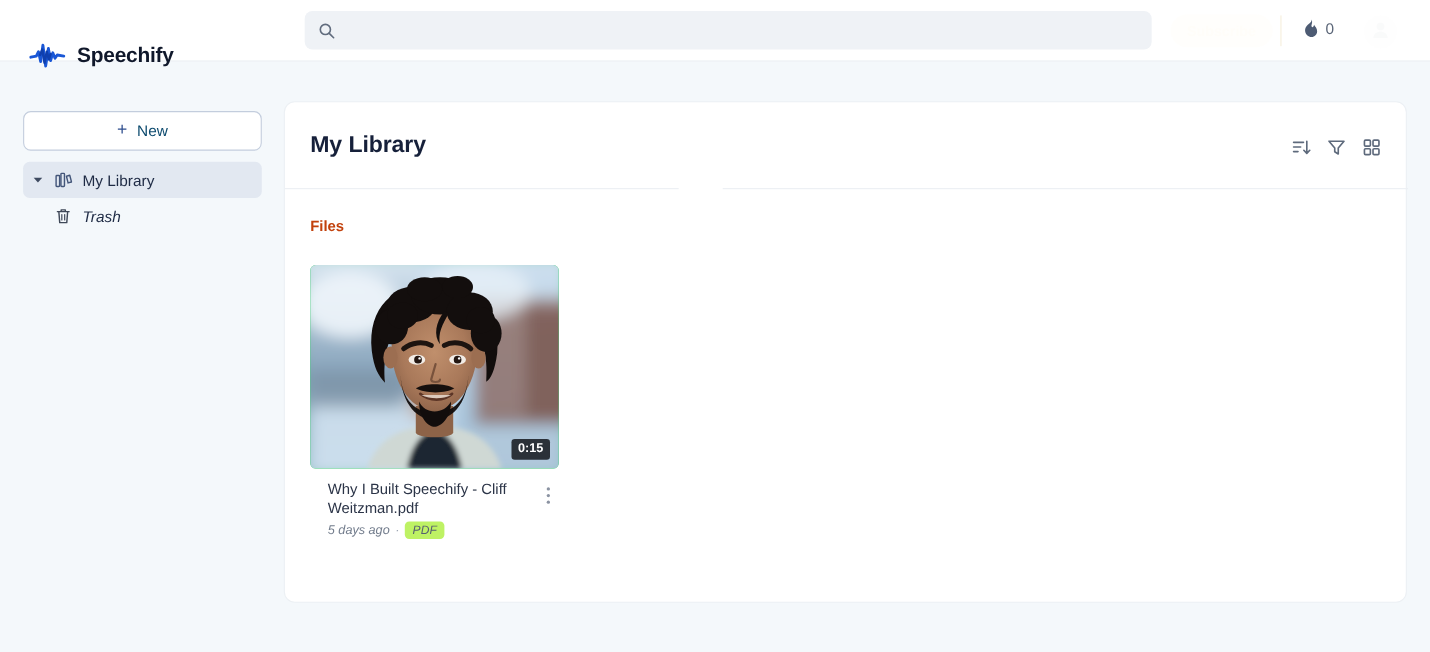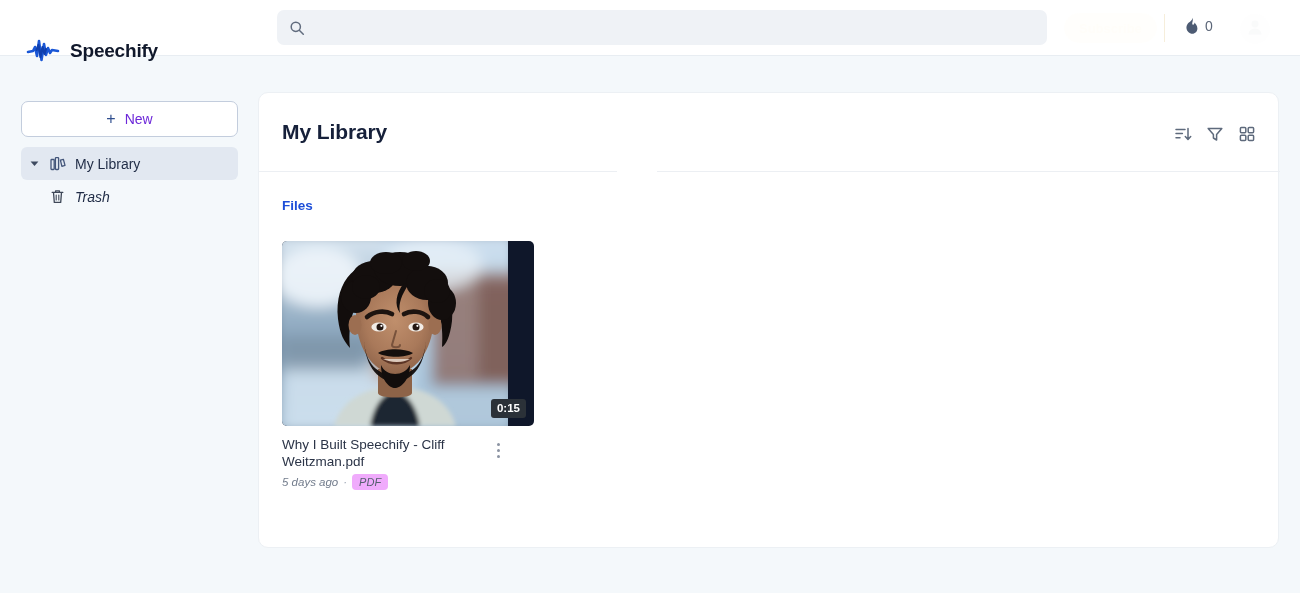--- a/index.html
+++ b/index.html
@@ -141,21 +141,21 @@
     background: #ffffff;
     display: flex;
     align-items: center;
     justify-content: center;
     gap: 9px;
     cursor: pointer;
     font-size: 14px;
     color: #2f4e8e;
   }
   .new-btn .plus { font-size: 16px; line-height: 1; color: #2f4e8e; }
-  .new-btn-label { font-size: 14px; color: #6d28d9; }
+  .new-btn-label { font-size: 14px; color: #0c4a6e; }
 
   .nav { margin-top: 10px; }
 
   .nav-item {
     display: flex;
     align-items: center;
     height: 33px;
     border-radius: 6px;
     cursor: pointer;
     font-size: 14px;
@@ -218,77 +218,78 @@
     gap: 14px;
   }
   .act-icon { width: 18px; height: 18px; display: block; cursor: pointer; }
 
   .files-label {
     position: absolute;
     left: 23px;
     top: 105px;
     font-size: 13.5px;
     font-weight: bold;
-    color: #1d4ed8;
+    color: #c2410c;
   }
 
   
   .file-card {
     position: absolute;
     left: 23px;
     top: 148px;
     width: 226px;
     cursor: pointer;
   }
 
   .thumb {
     position: relative;
-    width: 252px;
+    width: 226px;
     height: 185px;
     border-radius: 5px;
     overflow: hidden;
-    background: #0f172a;
+    background: #22c55e;
   }
   .thumb svg { display: block; width: 226px; height: 185px; }
 
   .duration {
     position: absolute;
     right: 8px;
     bottom: 8px;
     background: #2b3138;
     color: #ffffff;
     font-size: 11.5px;
     font-weight: bold;
     padding: 2px 6px;
     border-radius: 3px;
     line-height: 1.3;
   }
 
   .file-meta {
     position: relative;
     margin-top: 10px;
     padding-right: 30px;
+    margin-left: 16px;
   }
   .file-title {
     font-size: 13.5px;
     line-height: 17px;
     color: #2b3447;
   }
   .file-sub {
     margin-top: 4px;
     display: flex;
     align-items: center;
     gap: 5px;
     font-size: 11.5px;
     color: #727c8c;
     font-style: italic;
   }
   .file-dot { color: #9aa3b1; }
   .file-badge {
-    background: #f0abfc;
+    background: #bef264;
     color: #565f70;
     font-size: 11px;
     padding: 2px 7px;
     border-radius: 4px;
   }
 
   .kebab {
     position: absolute;
     right: 0;
     top: 4px;

